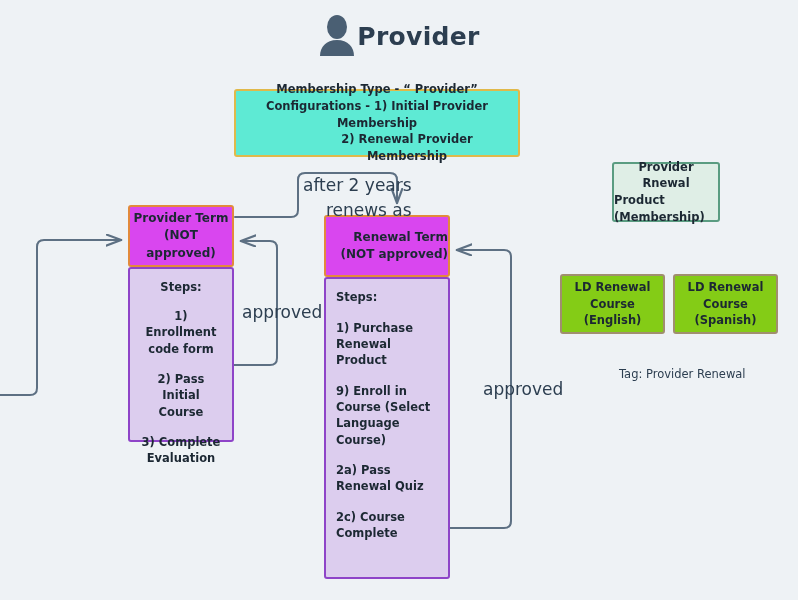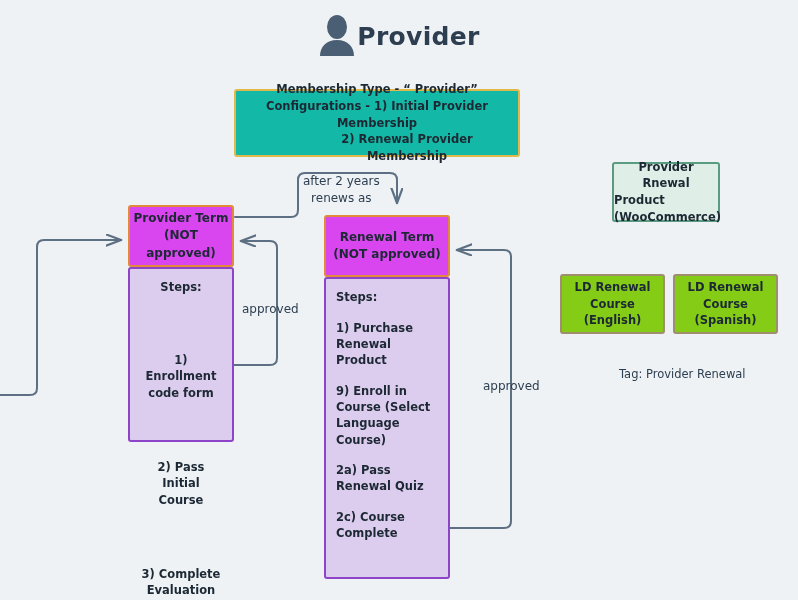--- a/index.html
+++ b/index.html
@@ -63,21 +63,21 @@
     color: #1c2833;
     line-height: 1.45;
   }
 
   
   .membership-box {
     left: 234px;
     top: 89px;
     width: 286px;
     height: 68px;
-    background: #14b8a6;
+    background: #5eead4;
     border: 2px solid #e0b94a;
     border-radius: 3px;
     font-size: 11.5px;
     padding: 4px 10px;
     justify-content: center;
     align-items: center;
   }
   .membership-box .line-a { display: block; }
   .membership-box .line-b { display: block; }
   .membership-box .line-c { display: block; padding-left: 60px; }
@@ -110,23 +110,23 @@
   .steps-box .step {
     margin-bottom: 13px;
   }
   .steps-box .step:last-child { margin-bottom: 0; }
 
   .provider-term-head { left: 128px; top: 205px; width: 106px; height: 62px; }
   .provider-steps {
     left: 128px; top: 267px; width: 106px; height: 175px;
     text-align: center;
   }
-  .provider-steps .step { line-height: 1.45; margin-top: 44px; }
-
-  .renewal-term-head { left: 324px; top: 215px; width: 126px; height: 62px; }
+  .provider-steps .step { line-height: 1.45; }
+
+  .renewal-term-head { left: 324px; top: 215px; width: 126px; height: 62px; align-items: flex-end; }
   .renewal-steps {
     left: 324px; top: 277px; width: 126px; height: 302px;
     text-align: left;
   }
   .renewal-steps .steps-title { text-align: left; margin-bottom: 14px; }
   .renewal-steps .step { margin-bottom: 14px; line-height: 1.42; }
 
   
   .product-box {
     left: 612px;
@@ -163,24 +163,24 @@
     font-size: 11.5px;
     font-weight: normal;
     white-space: nowrap;
     margin-left: 12px;
   }
   .tag-label { left: 607px; top: 367px; }
 
   .wire-label {
     position: absolute;
     color: #2c3e50;
-    font-size: 12px;
+    font-size: 17px;
     font-weight: normal;
     white-space: nowrap;
-    text-align: center;
+    text-align: right;
   }
   .lbl-renews { left: 303px; top: 173px; line-height: 1.45; }
   .lbl-approved-1 { left: 242px; top: 302px; }
   .lbl-approved-2 { left: 483px; top: 379px; }
 </style>
 </head>
 <body>
 
 <div id="canvas">
 
@@ -235,21 +235,21 @@
     <div class="step">1) Purchase Renewal Product</div>
     <div class="step">9) Enroll in Course (Select Language Course)</div>
     <div class="step">2a) Pass Renewal Quiz</div>
     <div class="step">2c) Course Complete</div>
 
   </div>
 
   <div class="box product-box">
     <span>Provider Rnewal</span>
     <span>Product</span>
-    <span>(WooCommerce)</span>
+    <span>(Membership)</span>
   </div>
 
   <div class="box course-box course-en">
     <span>LD Renewal</span>
     <span>Course</span>
     <span>(English)</span>
   </div>
   <div class="box course-box course-es">
     <span>LD Renewal</span>
     <span>Course</span>

